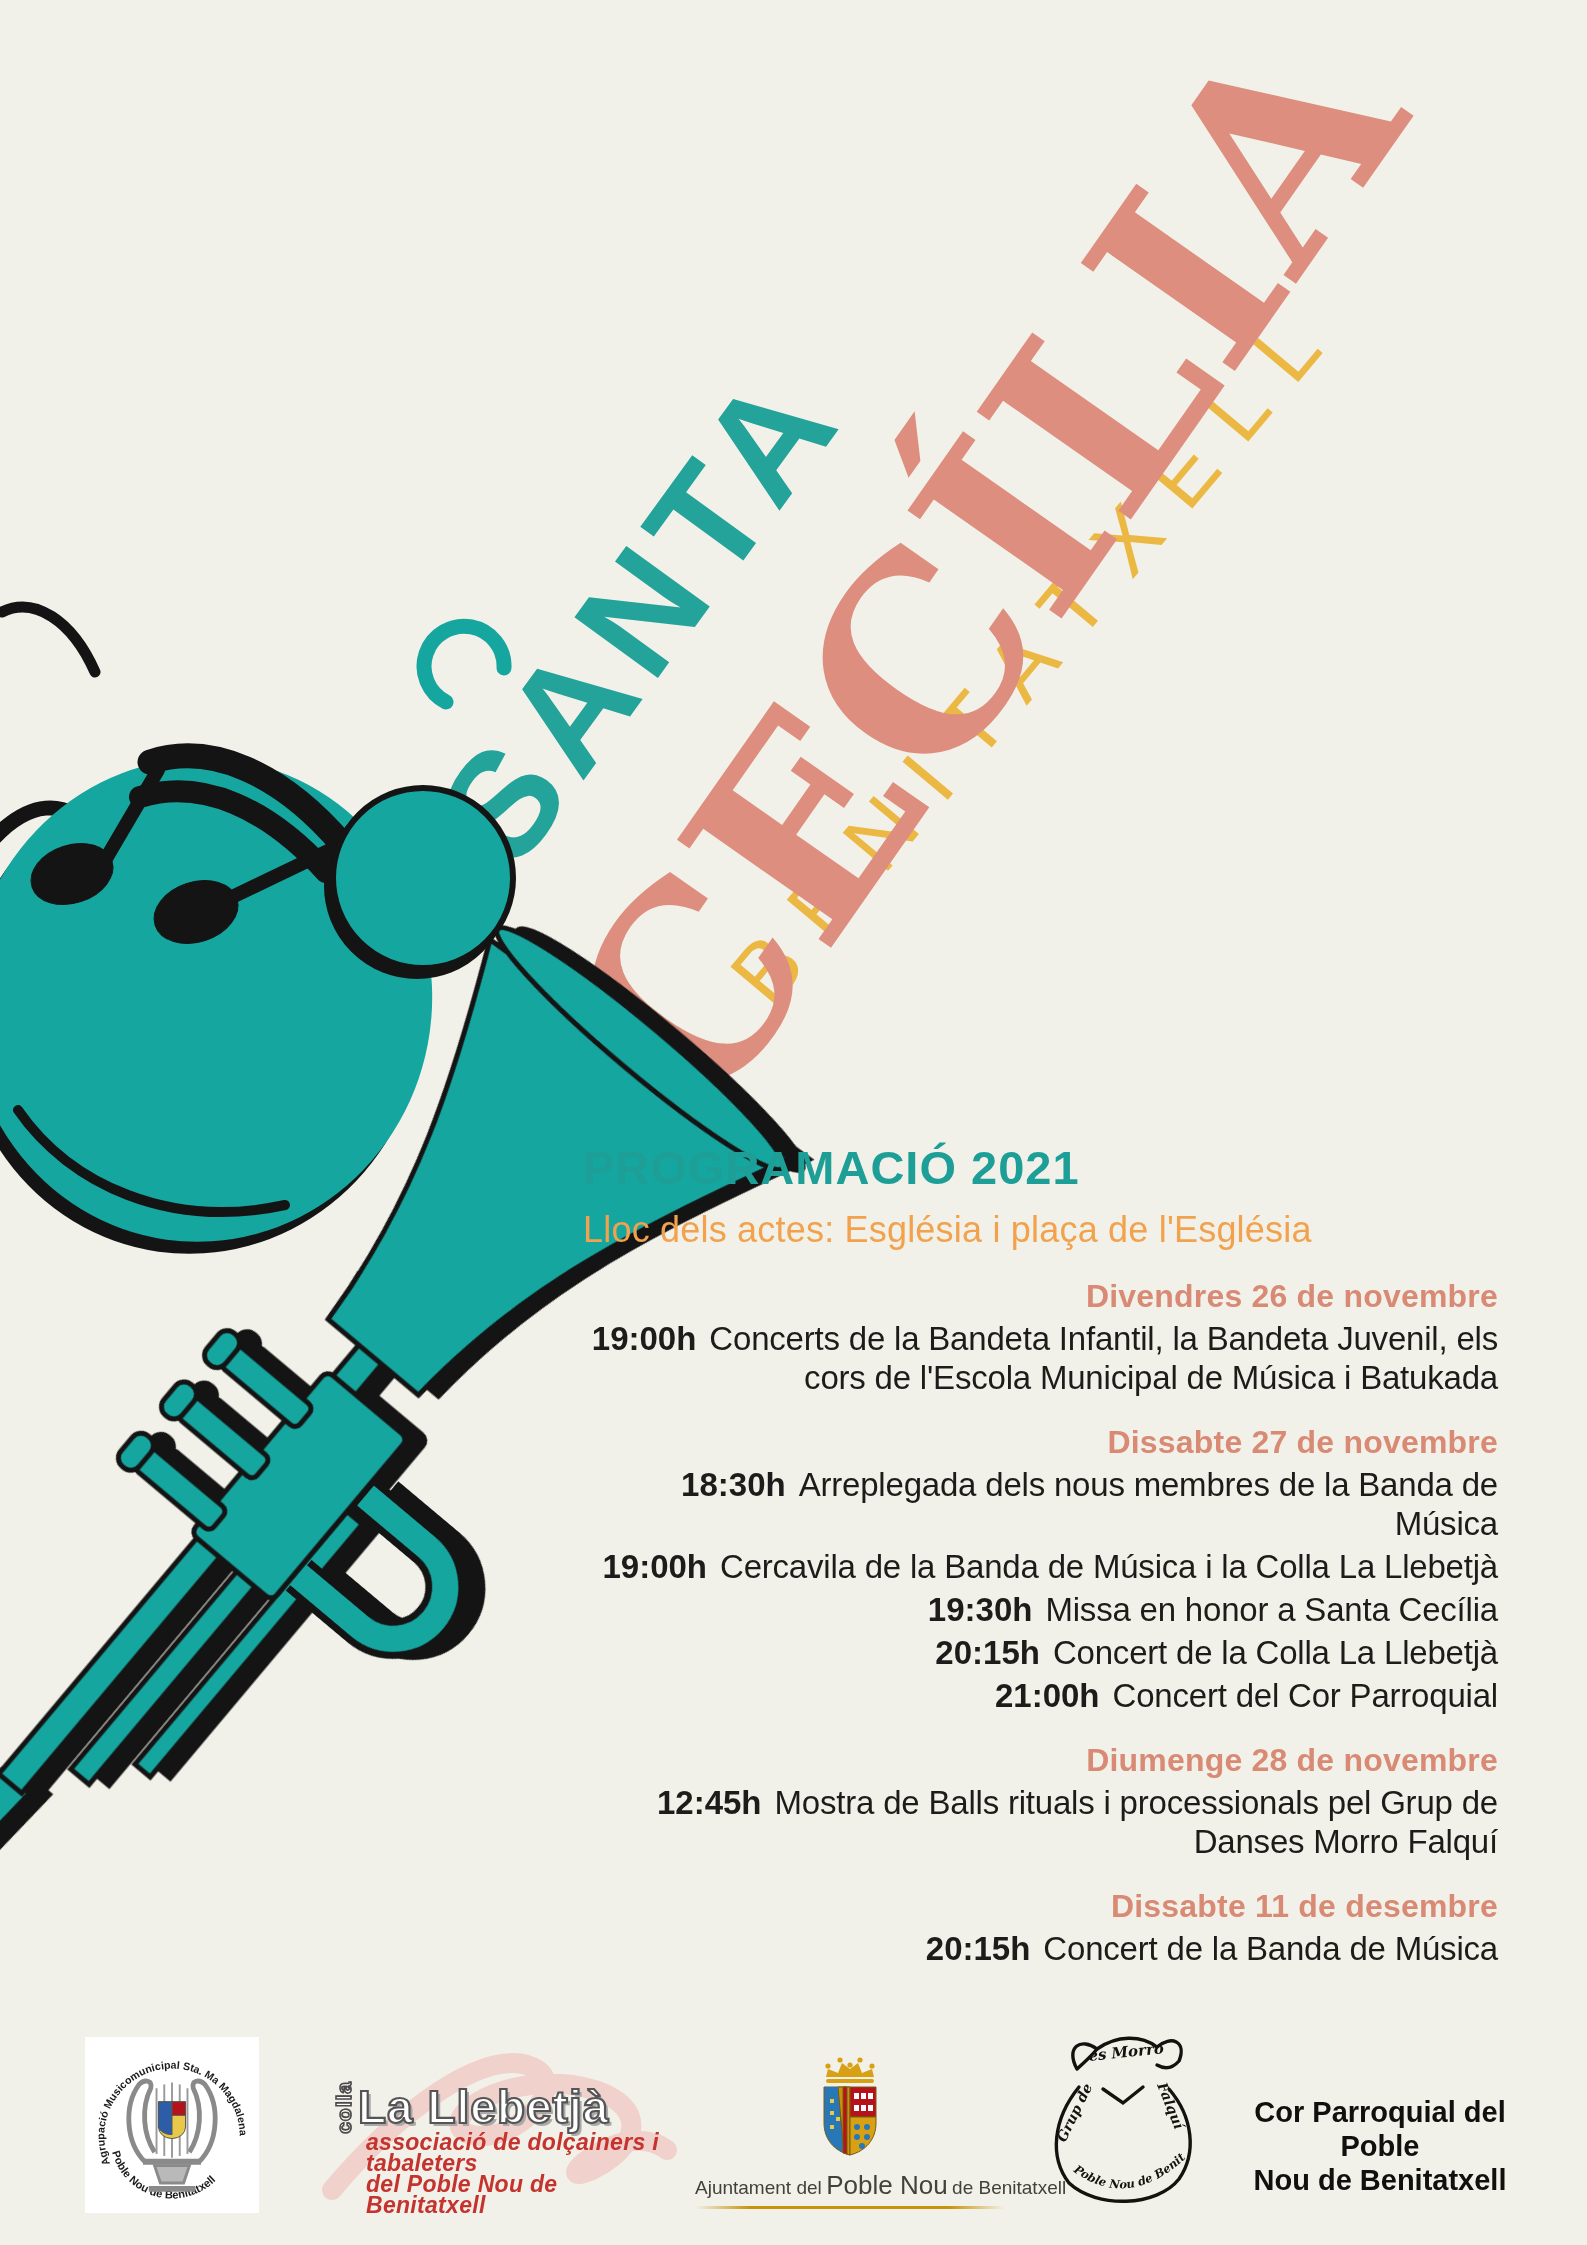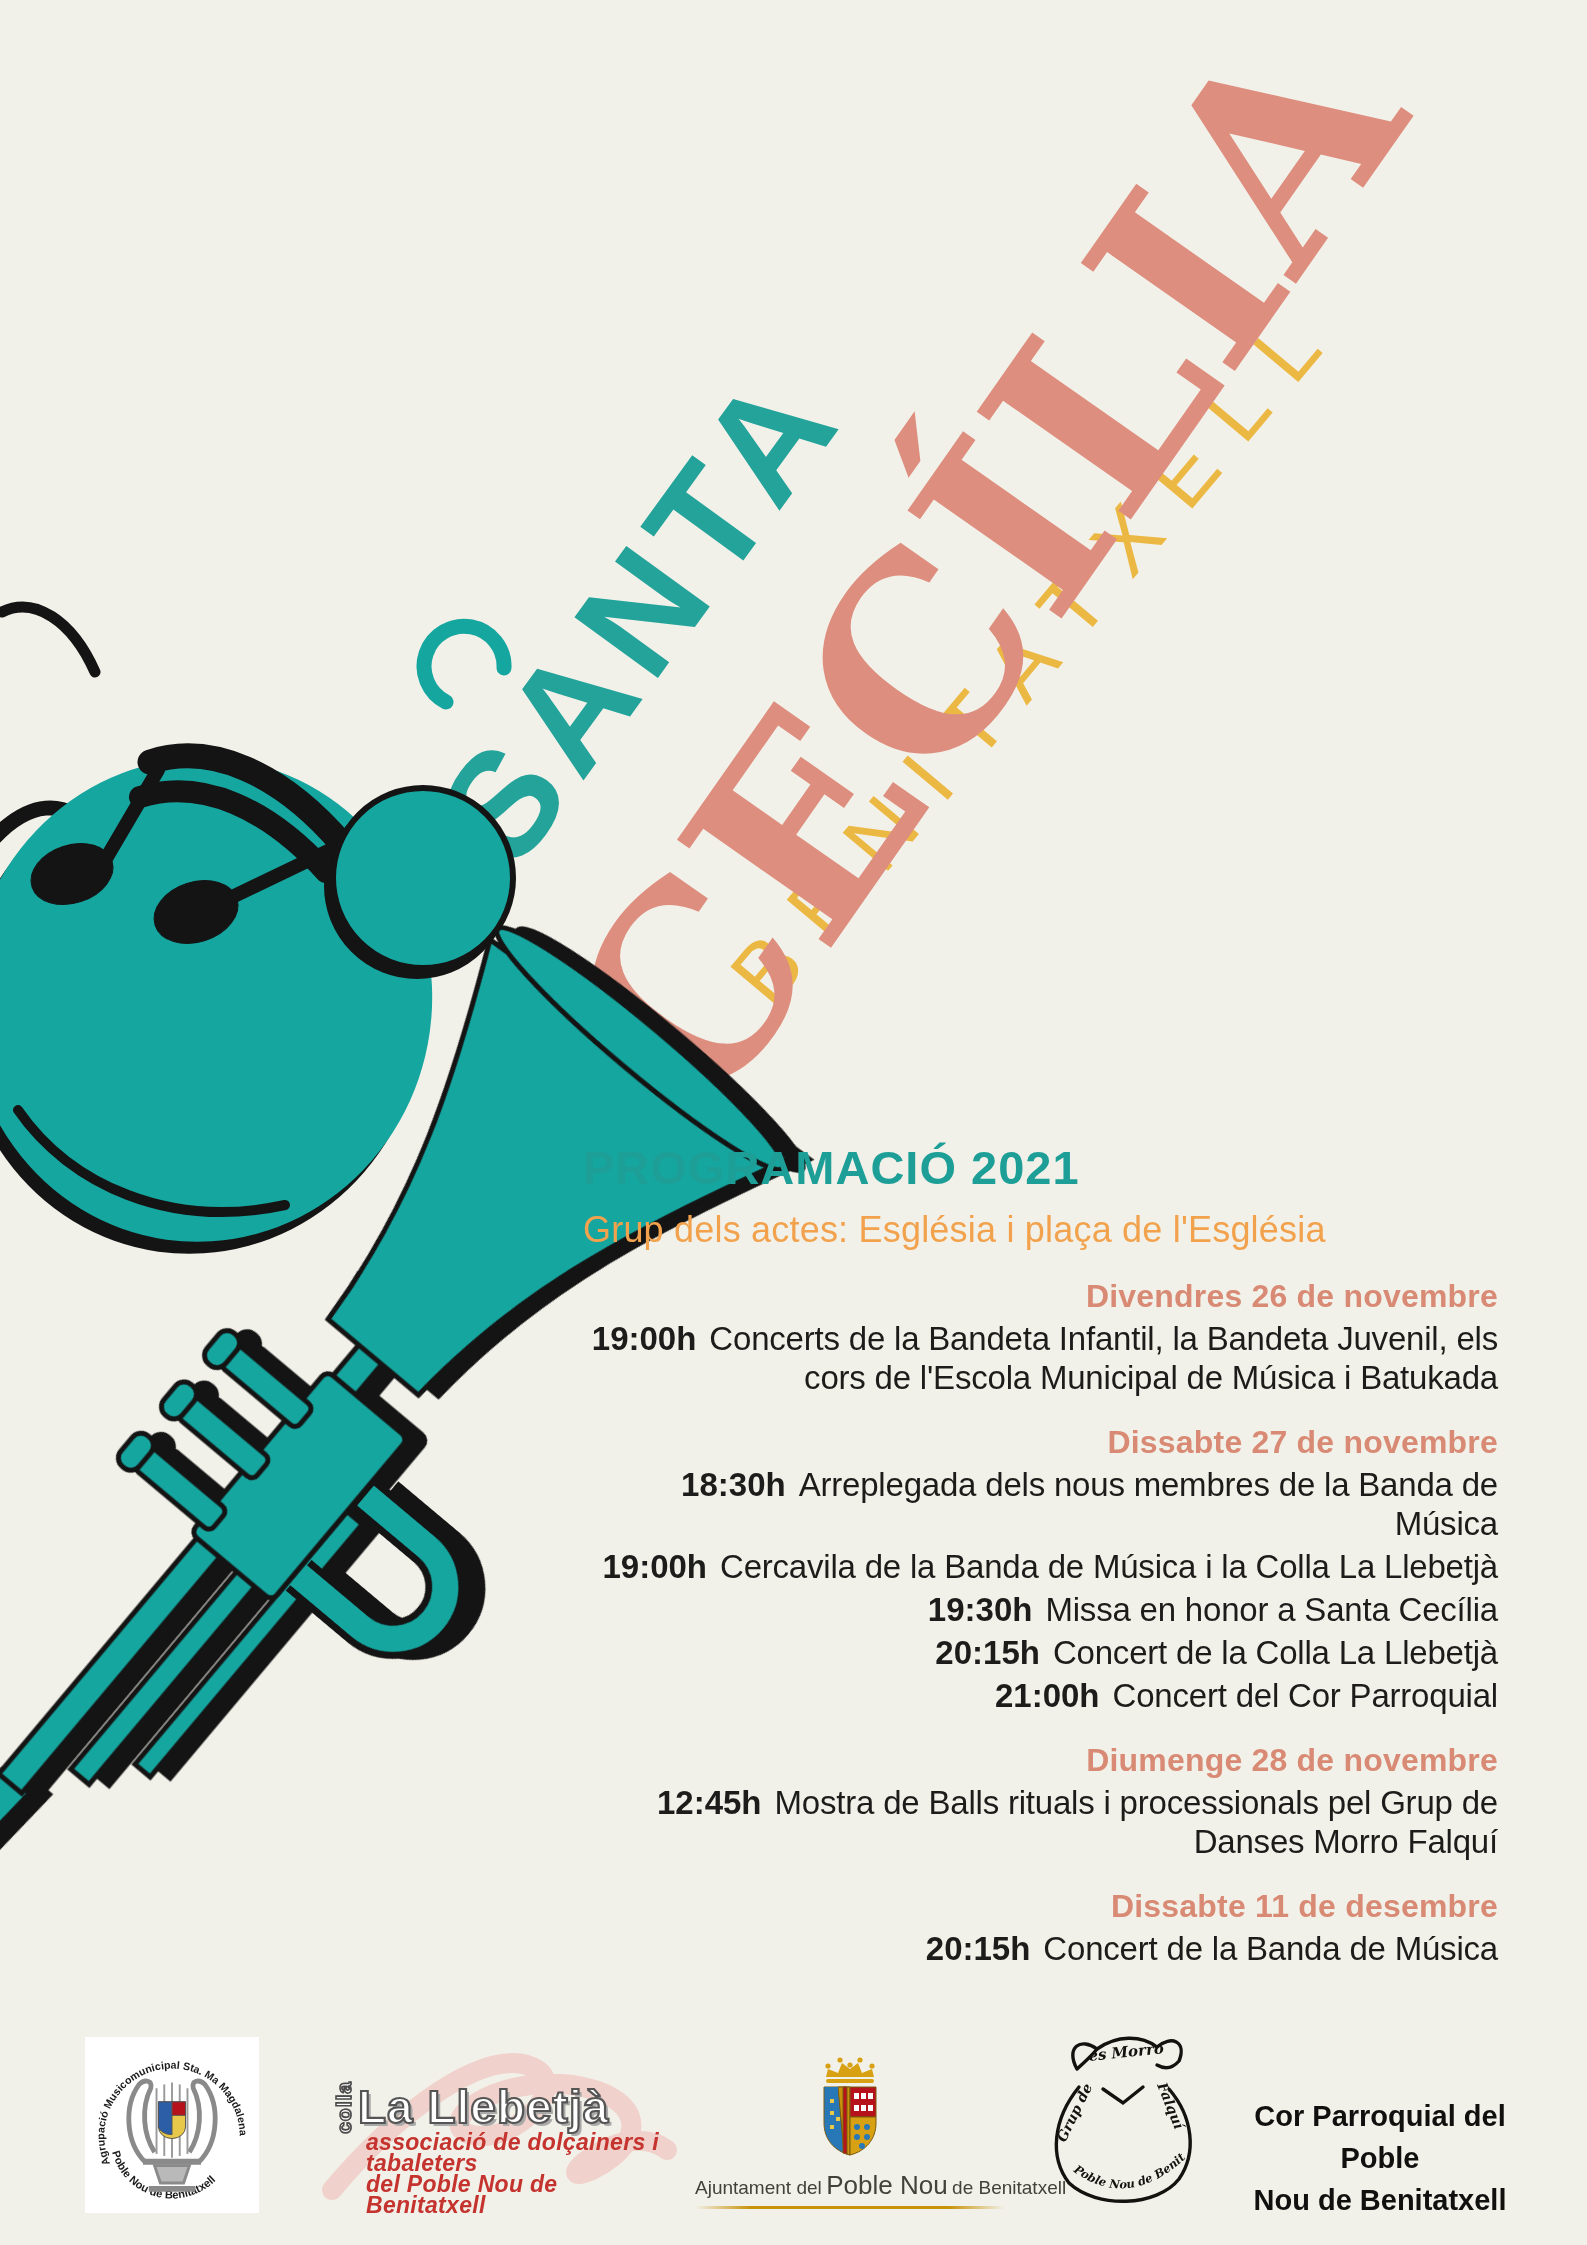--- a/index.html
+++ b/index.html
@@ -55,21 +55,21 @@
   .llebetja-sub{position:absolute;left:44px;top:112px;font-style:italic;font-weight:bold;
     font-size:23px;line-height:21px;color:#c5332e;letter-spacing:.3px;}
   .logo-ajuntament{position:absolute;left:695px;top:105px;width:310px;text-align:center;}
   .ajuntament-text{margin-top:6px;color:#42423a;white-space:nowrap;}
   .ajuntament-text .small{font-size:19px;}
   .ajuntament-text .big{font-size:26px;}
   .ajuntament-rule{height:3px;margin-top:5px;
     background:linear-gradient(90deg,rgba(200,146,10,0) 0%,#c8920a 18%,#c8920a 82%,rgba(200,146,10,0) 100%);}
   .logo-morro{position:absolute;left:1045px;top:75px;}
   .cor-text{position:absolute;left:1215px;top:145px;width:330px;text-align:center;
-    font-size:29px;line-height:42px;font-weight:bold;color:#10100e;}
+    font-size:29px;line-height:34px;font-weight:bold;color:#10100e;}
 </style>
 </head>
 <body>
 
 <div class="poster">
 
   <div class="word word-benitatxell">BENITATXELL</div>
   <div class="word word-cecilia">CECÍLIA</div>
   <div class="word word-santa">SANTA</div>
 
@@ -115,21 +115,21 @@
 
     <g style="filter:drop-shadow(-6px 8px 0 #141414)">
       <circle cx="423" cy="878" r="90" fill="#16a6a0" stroke="#141414" stroke-width="6"></circle>
     </g>
 
     <path d="M446,702 A40,40 0 1 1 504,668" fill="none" stroke="#16a6a0" stroke-width="15" stroke-linecap="round"></path>
   </svg>
 
   <div class="program">
     <div class="program-title">PROGRAMACIÓ 2021</div>
-    <div class="program-subtitle">Grup dels actes: Església i plaça de l'Església</div>
+    <div class="program-subtitle">Lloc dels actes: Església i plaça de l'Església</div>
 
     <div class="section">
       <div class="section-heading">Divendres 26 de novembre</div>
       <p class="event"><b>19:00h</b><span>Concerts de la Bandeta Infantil, la Bandeta Juvenil, els cors de l'Escola Municipal de Música i Batukada</span></p>
     </div>
 
     <div class="section">
       <div class="section-heading">Dissabte 27 de novembre</div>
       <p class="event"><b>18:30h</b><span>Arreplegada dels nous membres de la Banda de Música</span></p>
       <p class="event"><b>19:00h</b><span>Cercavila de la Banda de Música i la Colla La Llebetjà</span></p>

